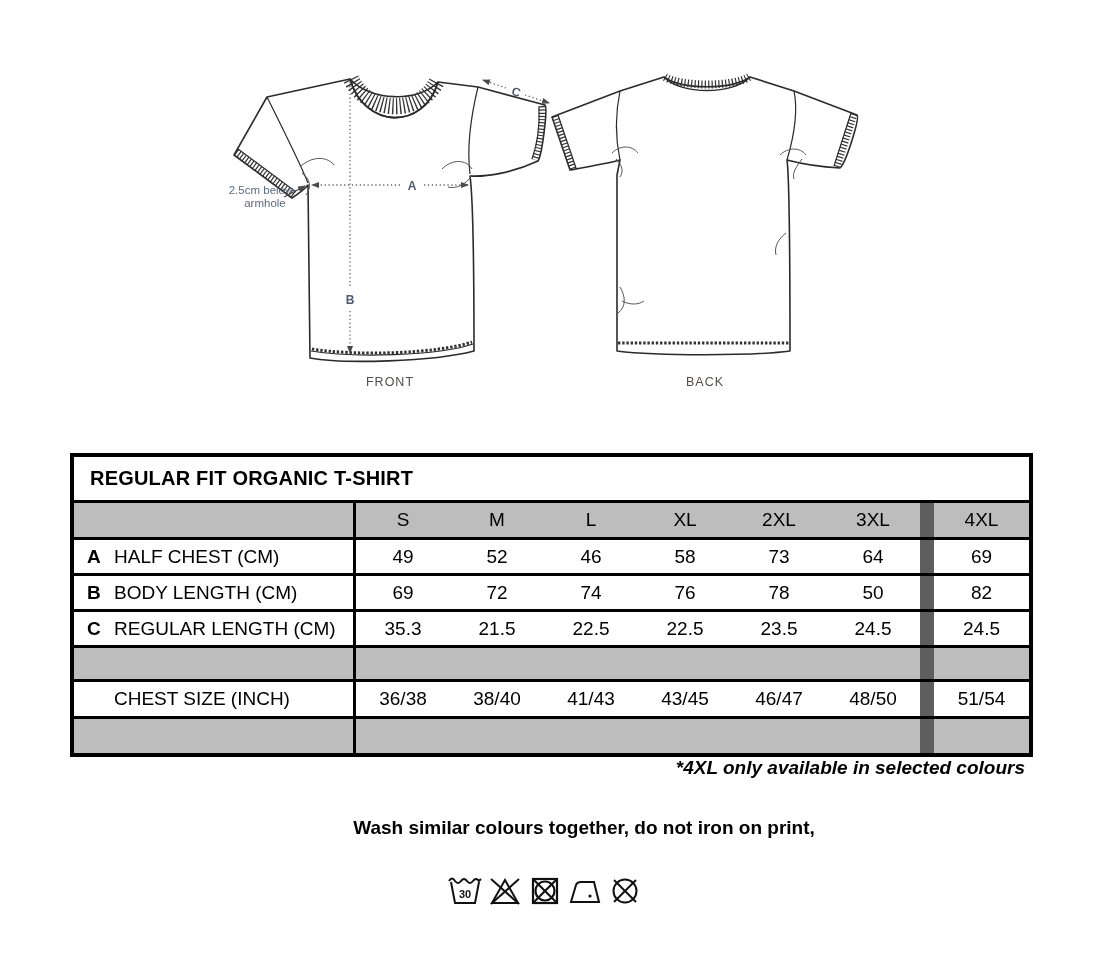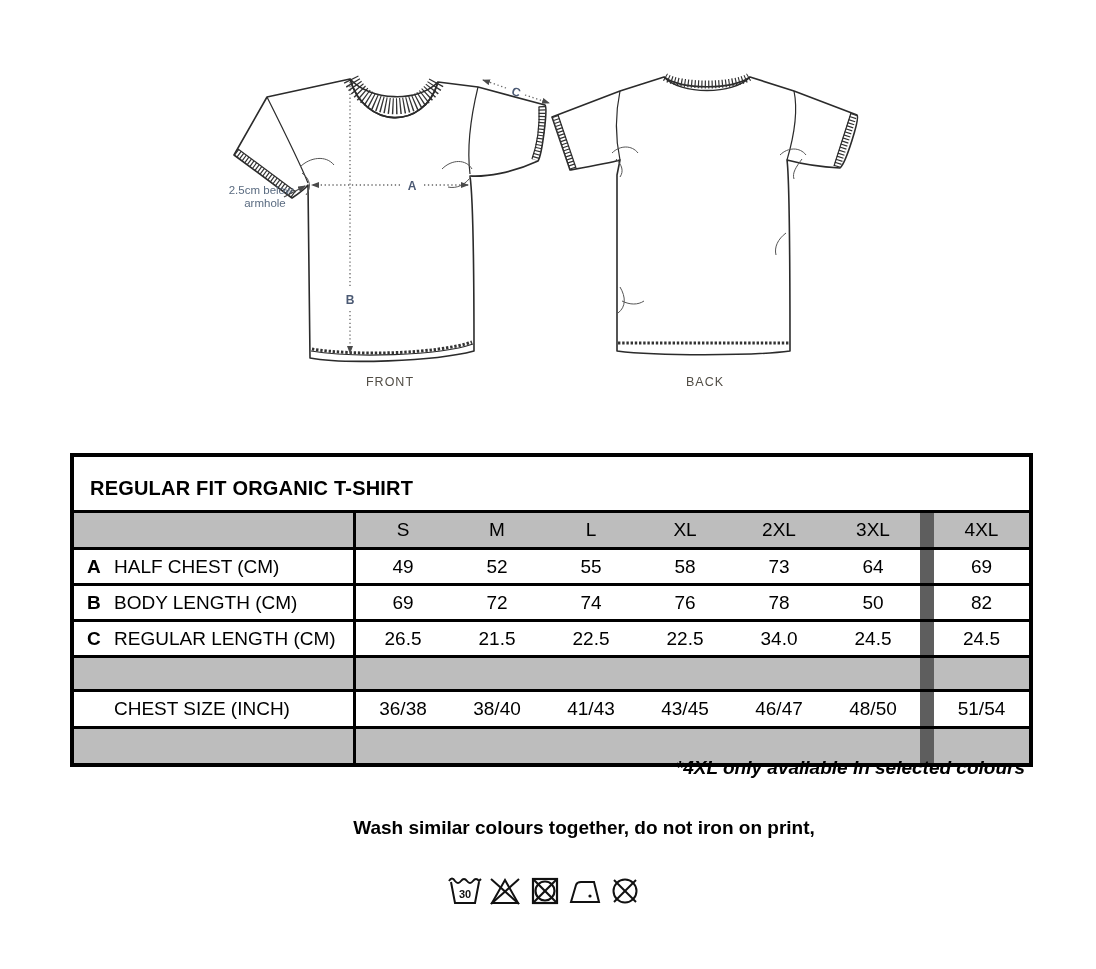--- a/index.html
+++ b/index.html
@@ -6,21 +6,21 @@
   #page{position:relative;width:1096px;height:969px;background:#fff;overflow:hidden;
         font-family:"Liberation Sans",sans-serif;color:#000;}
 
   
   #diagram{position:absolute;left:212px;top:55px;}
 
   
   .size-table{position:absolute;left:70px;top:453px;width:955px;border:4px solid #000;background:#fff;}
   .trow{display:grid;grid-template-columns:282px 94px 94px 94px 94px 94px 94px 14px 1fr;align-items:stretch;}
   .trow + .trow{border-top:3px solid #000;}
-  .title-row{display:block;height:43px;margin-top:10px;}
+  .title-row{display:block;height:43px;}
   .title-row .ttl{height:100%;display:flex;align-items:center;padding-left:16px;
                   font-size:20px;font-weight:bold;letter-spacing:.2px;}
   .cell{display:flex;align-items:center;justify-content:center;font-size:19px;}
   .label-cell{justify-content:flex-start;border-right:3px solid #000;padding-left:13px;}
   .label-cell .key{display:inline-block;width:27px;font-weight:bold;}
   .gray .cell{background:#bdbdbd;}
   .gray-solid{background:#bdbdbd;}
   .sep{background:#5e5e5e !important;}
   .head-row{height:34px;}
   .data-row{height:33px;}
@@ -141,21 +141,21 @@
       <div class="cell">4XL</div>
     </div>
 
     <div class="trow data-row">
       <div class="cell label-cell">
         <span class="key">A</span>
         <span>HALF CHEST (CM)</span>
       </div>
       <div class="cell">49</div>
       <div class="cell">52</div>
-      <div class="cell">55</div>
+      <div class="cell">46</div>
       <div class="cell">58</div>
       <div class="cell">73</div>
       <div class="cell">64</div>
       <div class="cell sep"></div>
       <div class="cell">69</div>
     </div>
 
     <div class="trow data-row">
       <div class="cell label-cell">
         <span class="key">B</span>
@@ -169,25 +169,25 @@
       <div class="cell">50</div>
       <div class="cell sep"></div>
       <div class="cell">82</div>
     </div>
 
     <div class="trow data-row">
       <div class="cell label-cell">
         <span class="key">C</span>
         <span>REGULAR LENGTH (CM)</span>
       </div>
-      <div class="cell">26.5</div>
+      <div class="cell">35.3</div>
       <div class="cell">21.5</div>
       <div class="cell">22.5</div>
       <div class="cell">22.5</div>
-      <div class="cell">34.0</div>
+      <div class="cell">23.5</div>
       <div class="cell">24.5</div>
       <div class="cell sep"></div>
       <div class="cell">24.5</div>
     </div>
 
     <div class="trow spacer-row">
       <div class="cell label-cell gray-solid"></div>
       <div class="cell gray-solid" style="grid-column:2/8"></div>
       <div class="cell sep"></div>
       <div class="cell gray-solid"></div>

